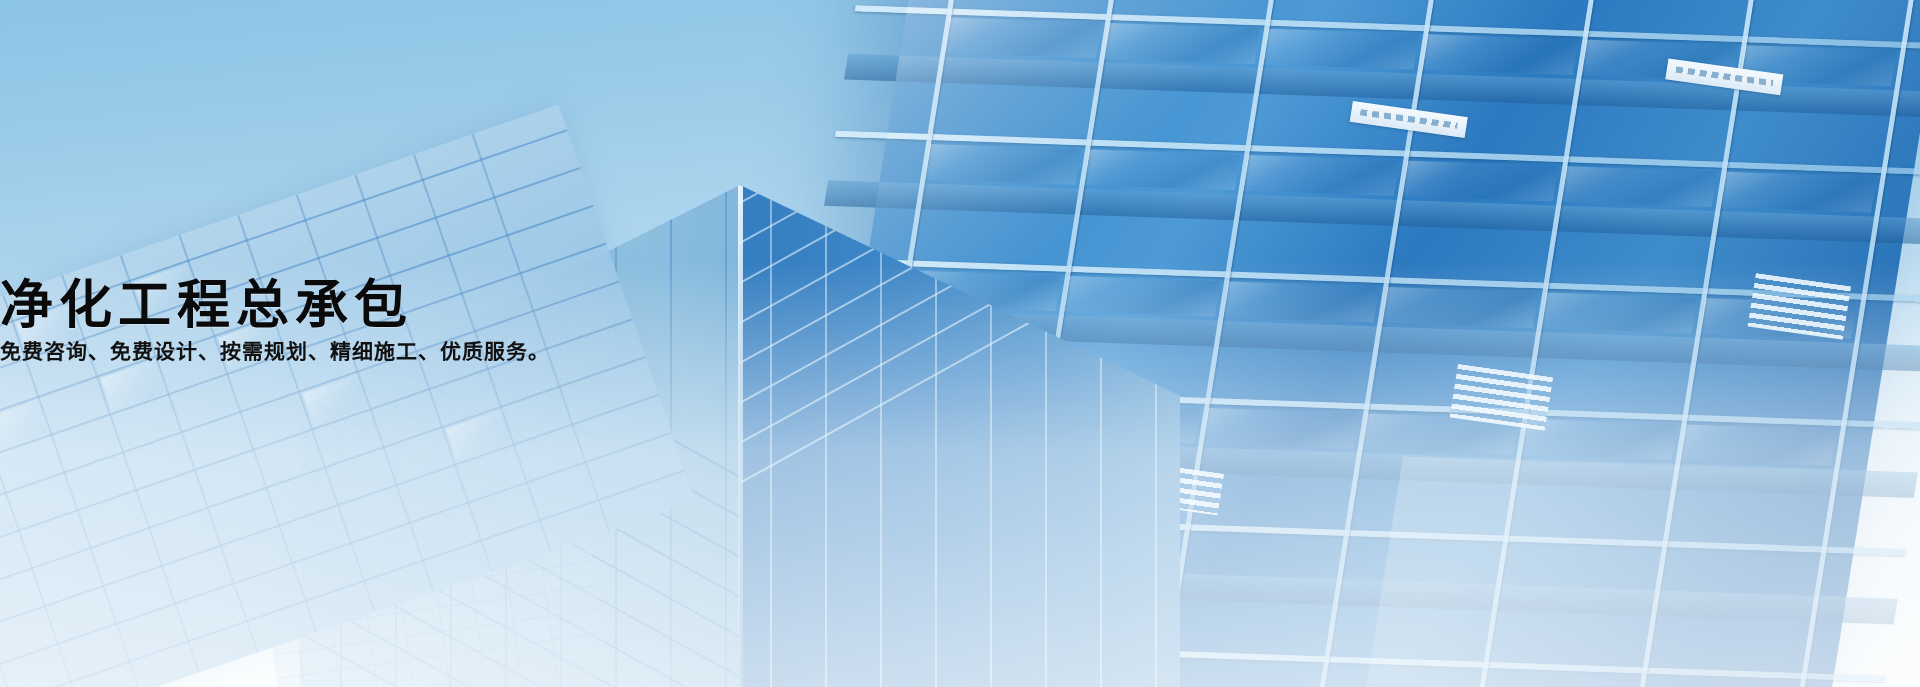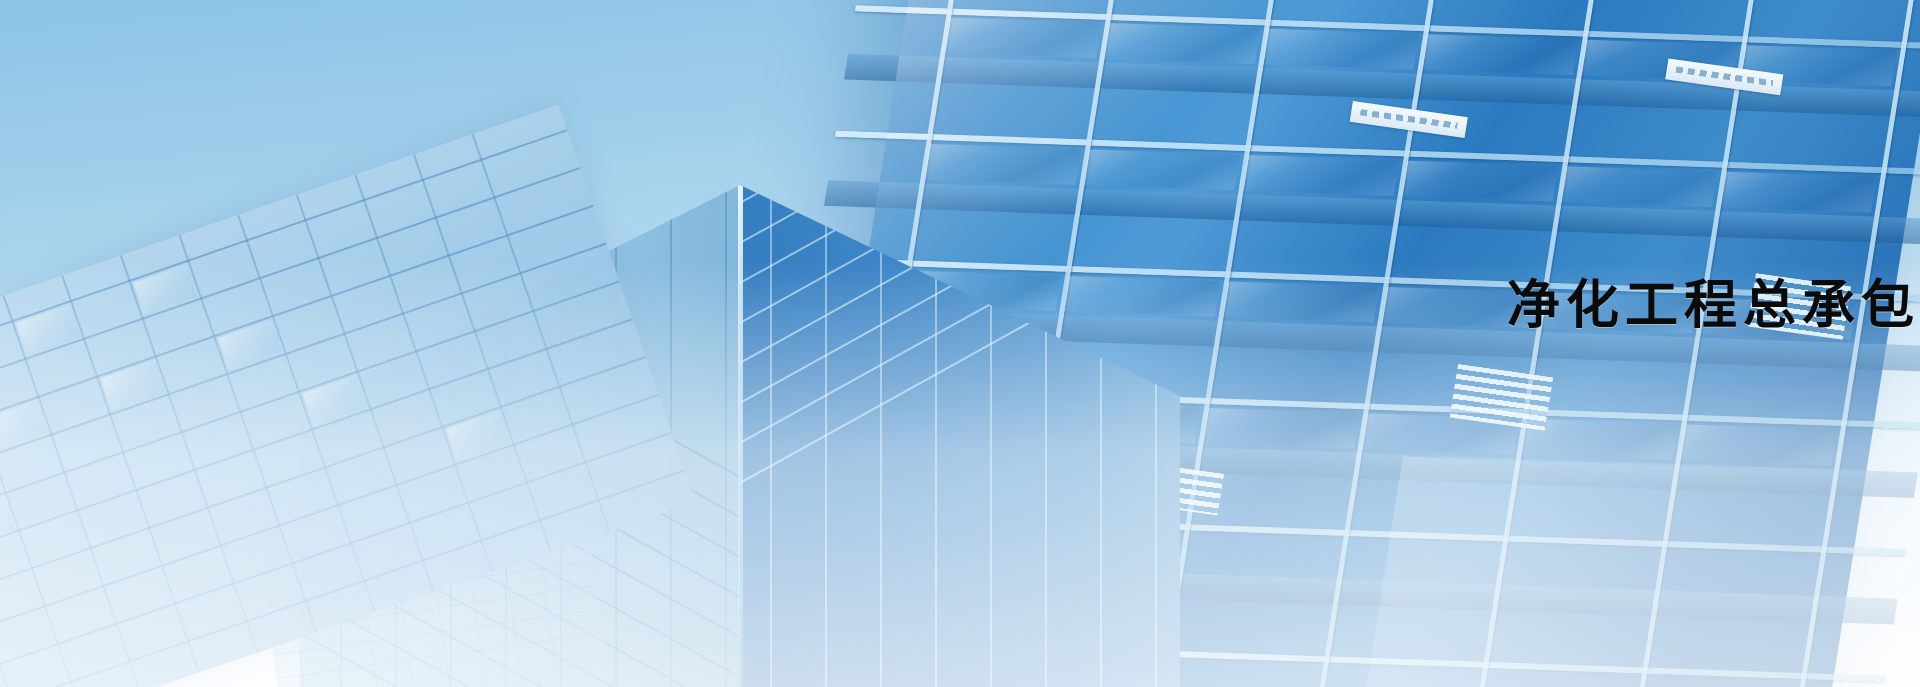--- a/index.html
+++ b/index.html
@@ -140,21 +140,21 @@
     transform:rotate(-8deg);
     background:linear-gradient(170deg,rgba(170,209,236,.55),rgba(140,189,226,.5));
     overflow:hidden;opacity:.75;
   }
   .bldg-far .ln{position:absolute;left:0;right:0;height:1px;background:rgba(80,142,196,.45);}
   .bldg-far .vn{position:absolute;top:0;bottom:0;width:1px;background:rgba(80,142,196,.38);}
 
   
   .copy{
     position:absolute;left:0;right:0;top:276px;
-    text-align:right;
+    text-align:left;
     z-index:40;
     pointer-events:none;
   }
   .headline{
     margin:0;
     font-size:53px;
     font-weight:bold;
     letter-spacing:6px;
     color:#0a0a0a;
     line-height:1.08;
@@ -343,15 +343,16 @@
     <div class="pane" style="left:362px;top:110px;width:56px;height:34px"></div>
     <div class="pane" style="left:52px;top:190px;width:56px;height:34px"></div>
     <div class="pane" style="left:424px;top:190px;width:56px;height:34px"></div>
     <div class="pane" style="left:548px;top:270px;width:56px;height:34px"></div>
   </div>
 
   <div class="haze"></div>
 
   <div class="copy">
     <h1 class="headline">净化工程总承包</h1>
+    <p class="caption">免费咨询、免费设计、按需规划、精细施工、优质服务。</p>
   </div>
 
 </div>
 
 </body></html>

